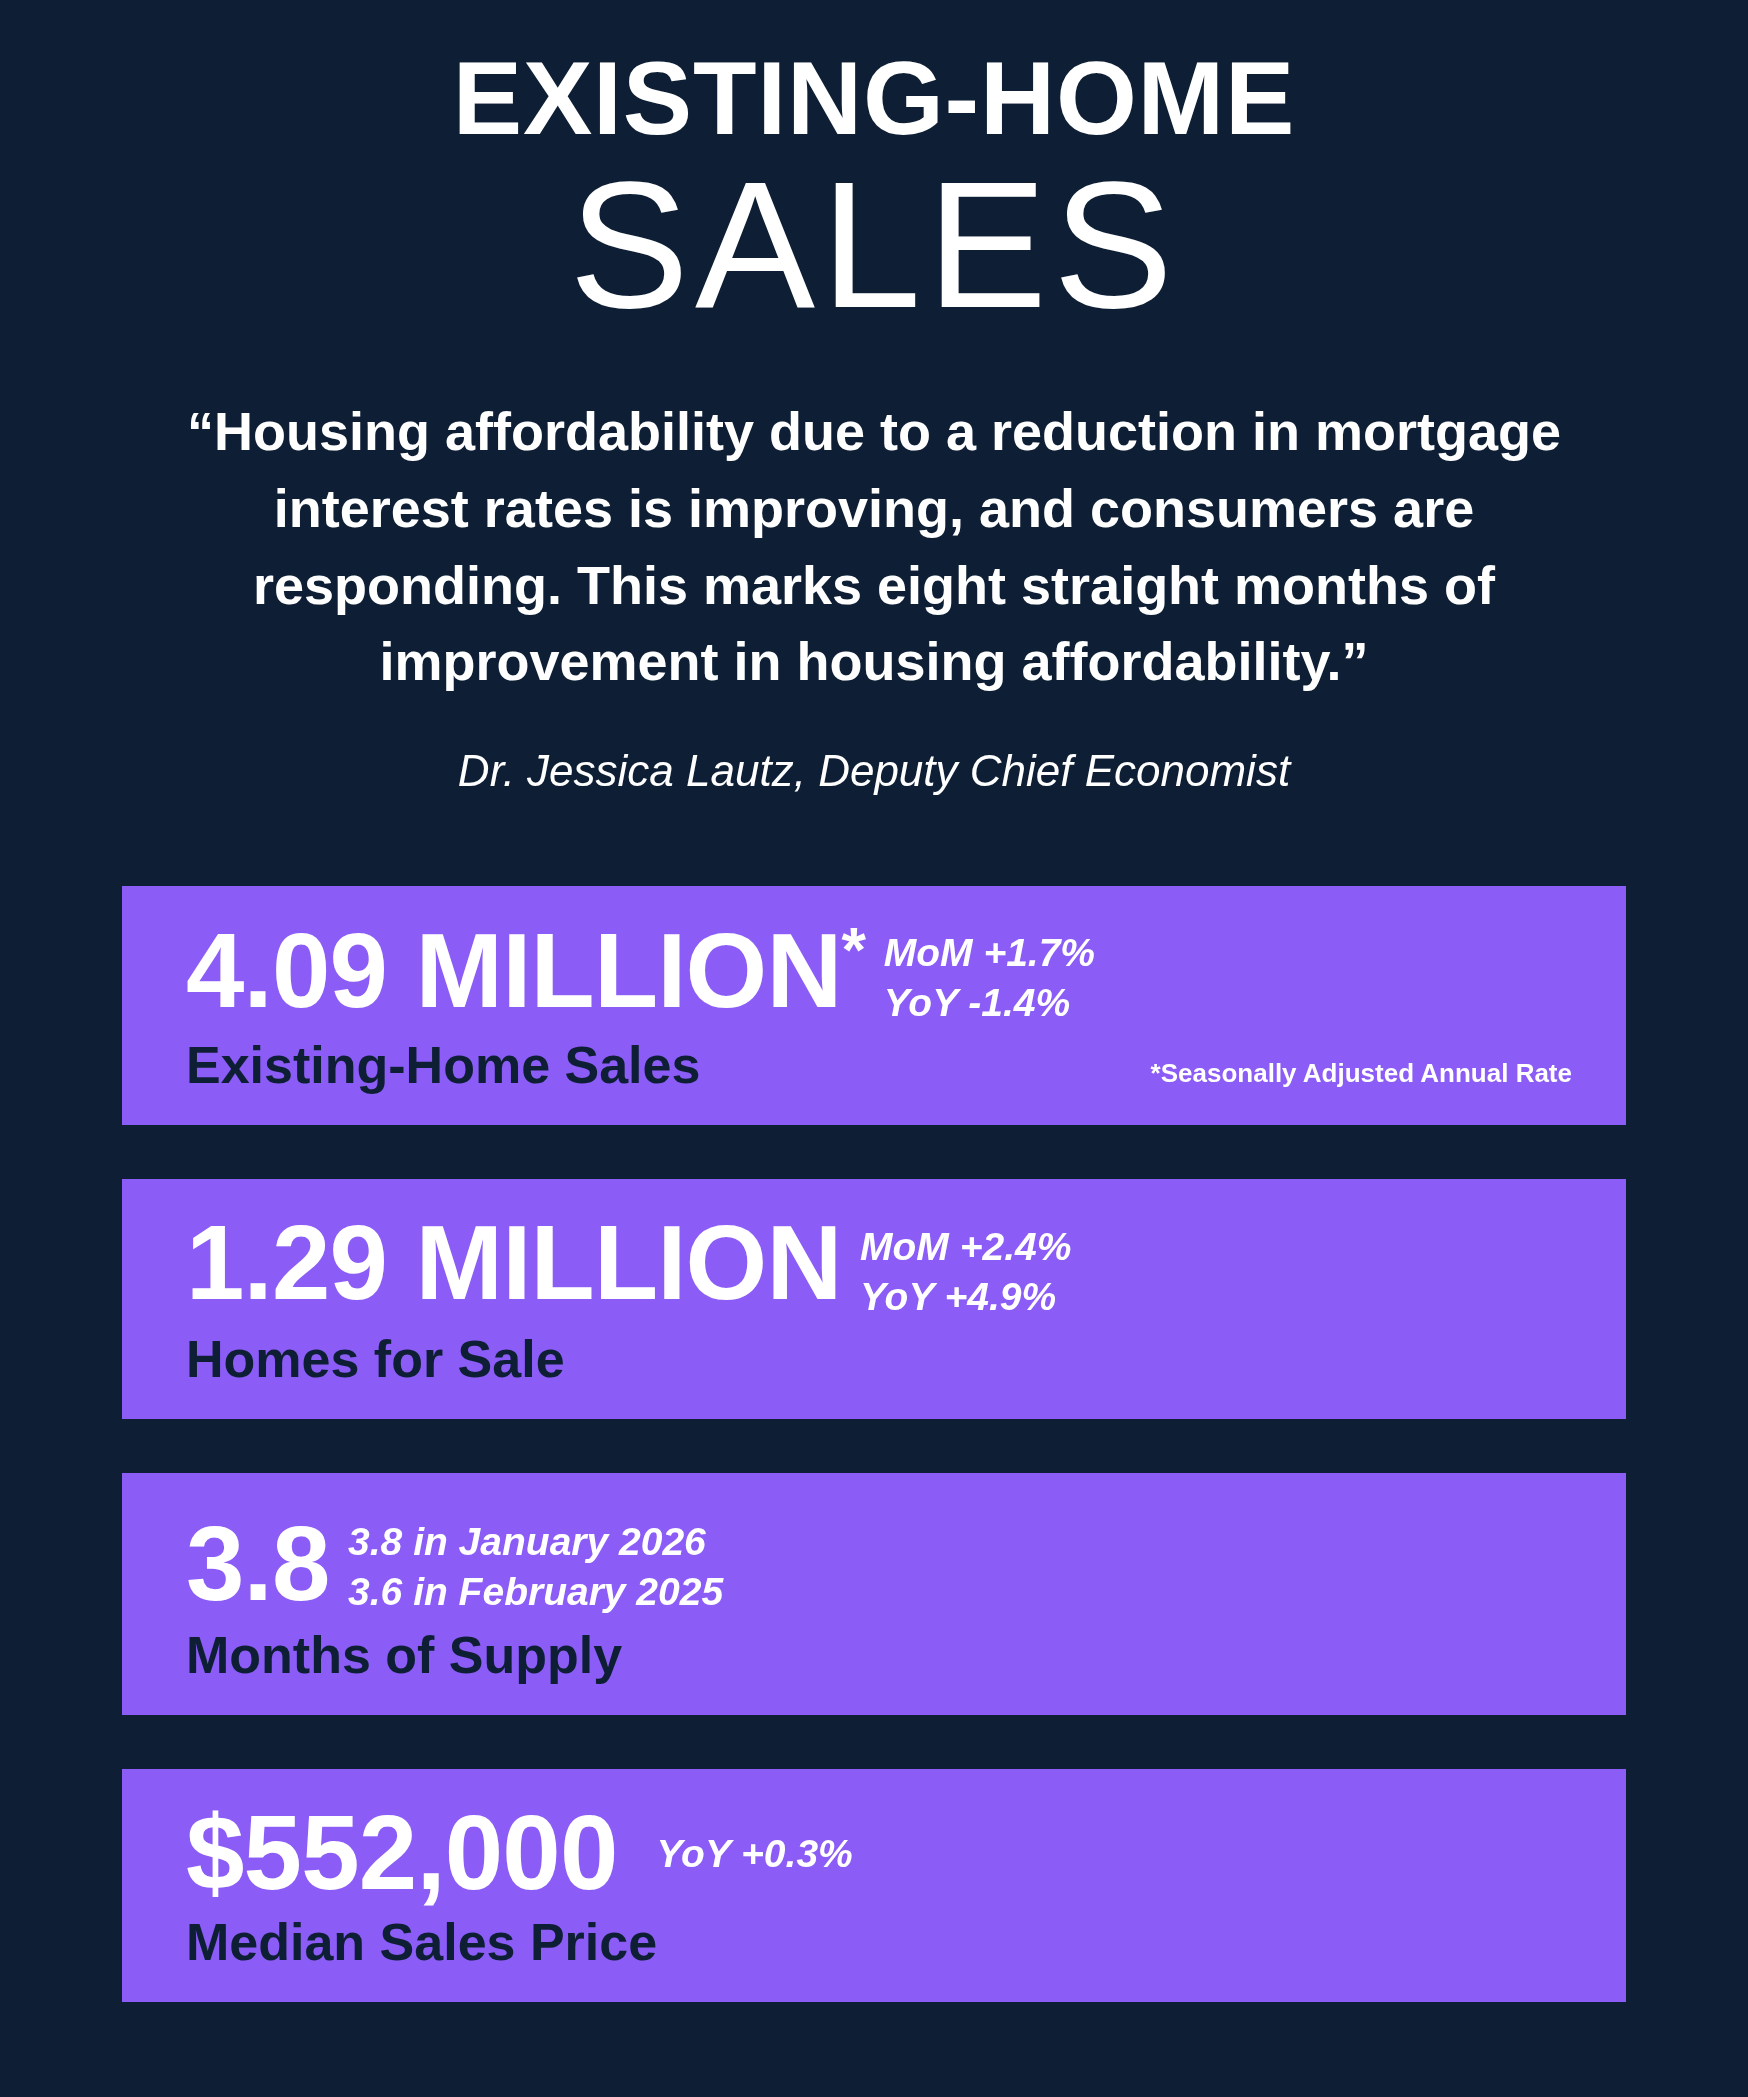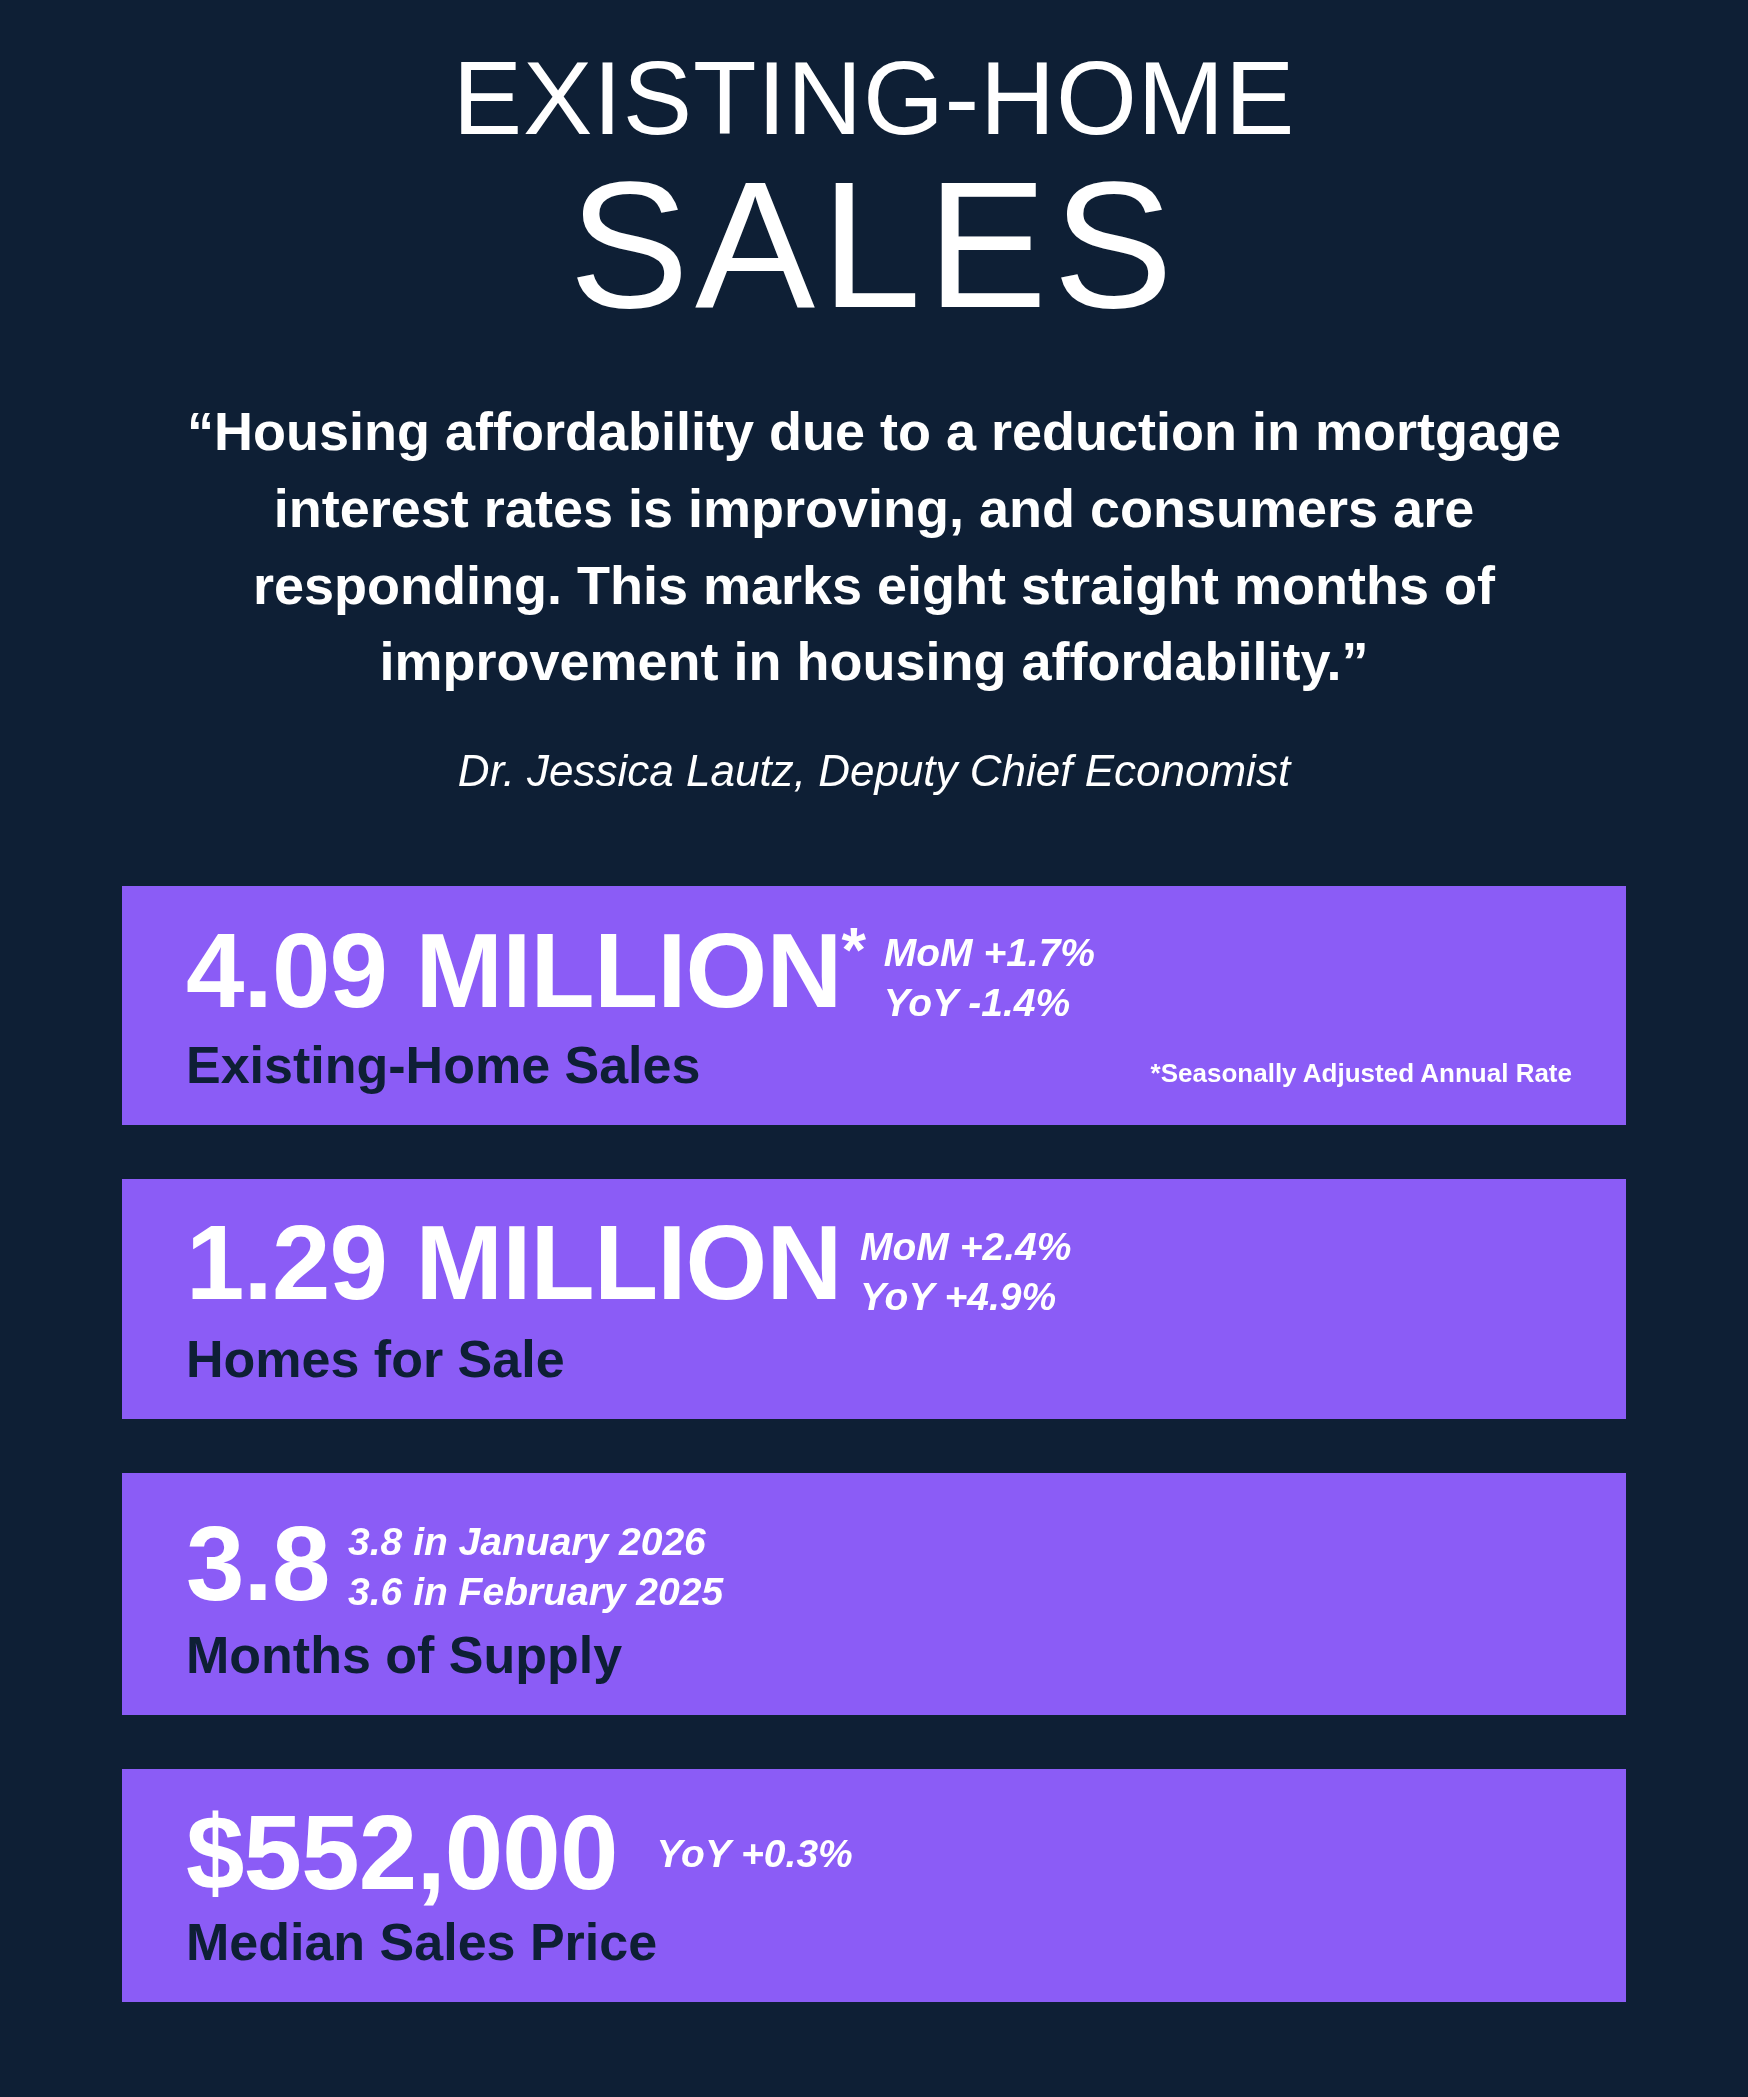--- a/index.html
+++ b/index.html
@@ -22,21 +22,21 @@
     color:#3aa9e0;
     font-size:49px;
     font-weight:bold;
     letter-spacing:2.5px;
     padding-top:117px;
   }
   .title-1 {
     text-align:center;
     color:#ffffff;
     font-size:104px;
-    font-weight:normal;
+    font-weight:bold;
     letter-spacing:0.8px;
     margin-top:46px;
     line-height:1.0;
   }
   .title-2 {
     text-align:center;
     color:#ffffff;
     font-size:180px;
     font-weight:300;
     letter-spacing:5.9px;

